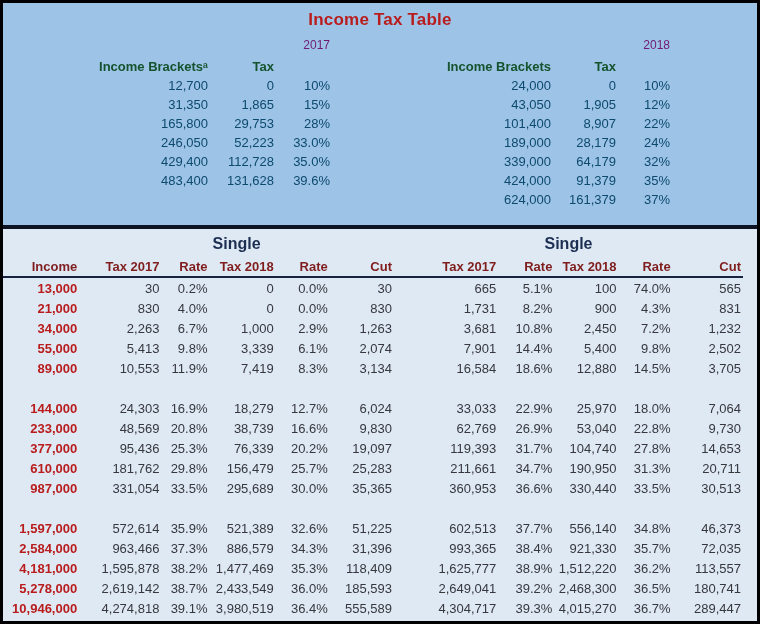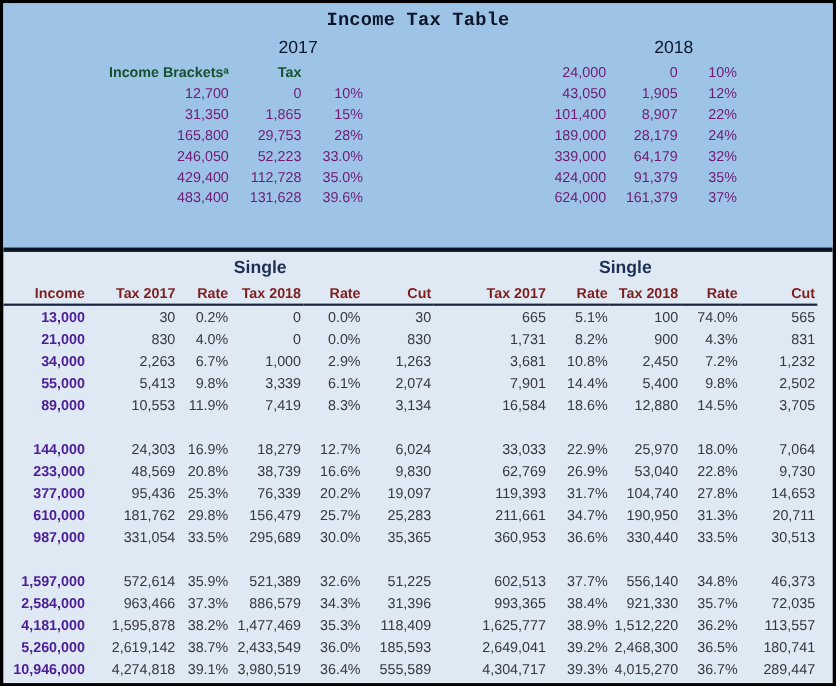--- a/index.html
+++ b/index.html
@@ -5,46 +5,46 @@
   html,body{margin:0;padding:0;background:#fff;}
   .frame{
     width:760px;height:624px;box-sizing:border-box;
     border:3px solid #000;background:#dee9f4;
     font-family:"Liberation Sans","DejaVu Sans",sans-serif;
     color:#37373e;overflow:hidden;
   }
   
   .top-section{background:#9dc3e6;height:222px;box-sizing:border-box;padding-top:7px;}
   .page-title{
-    text-align:center;font-size:17px;font-weight:bold;color:#0f172a;
-    letter-spacing:.2px;margin-bottom:2px;font-family:Liberation Mono, monospace;
+    text-align:center;font-size:17px;font-weight:bold;color:#b91c1c;
+    letter-spacing:.2px;margin-bottom:2px;
   }
   .top-tables{display:flex;}
   .top-half{width:50%;}
   table{border-collapse:collapse;table-layout:fixed;}
   td,th{padding:0 2px;white-space:nowrap;overflow:hidden;}
   .bracket-table{margin-left:0;}
   .bracket-table td,.bracket-table th{text-align:right;font-size:13px;height:19px;}
   .bracket-table .year-cell{
-    text-align:center;font-size:16px;font-weight:normal;color:#0f172a;height:25px;
+    text-align:right;font-size:12px;font-weight:normal;color:#701a75;height:25px;
   }
   .bracket-table th{font-weight:bold;color:#14532d;}
-  .bracket-table td{color:#701a75;}
+  .bracket-table td{color:#0c4a6e;}
   
   .section-separator{height:4px;background:#0c1322;}
   
   .bottom-section{padding-top:3px;}
   .compare-table{width:740px;}
   .compare-table th{color:#7f1d1d;font-weight:bold;text-align:right;font-size:13px;}
   .group-row th{font-size:16px;height:24px;text-align:center;color:#1c2e52;}
   .colhead-row th{height:20px;border-bottom:2px solid #18243f;}
   .compare-table td{
     text-align:right;font-size:13px;height:20px;color:#37373e;
   }
-  .compare-table td:first-child{font-weight:bold;color:#4c1d95;margin-left:45px;}
+  .compare-table td:first-child{font-weight:bold;color:#b91c1c;margin-left:45px;}
   .compare-table tr[data-name="spacer-row"] td{font-weight:normal;}
 </style>
 </head>
 <body>
 
 <div class="frame" data-name="income-tax-table-panel">
 
   <div class="top-section" data-name="bracket-section">
     <div class="page-title" data-name="page-title">Income Tax Table</div>
     <div class="top-tables" data-name="bracket-tables">
@@ -106,20 +106,25 @@
         <table class="bracket-table" data-name="bracket-table-2018">
           <colgroup>
               <col style="width:173px">
               <col style="width:65px">
               <col style="width:54px">
             </colgroup>
           <tbody>
               <tr data-name="year-row">
             <td data-name="spacer-cell"></td>
             <td class="year-cell" colspan="2" data-name="year-label-2018">2018</td>
+          </tr>
+          <tr data-name="bracket-header-row">
+            <th data-name="income-brackets-header">Income Brackets</th>
+            <th data-name="tax-header">Tax</th>
+            <th data-name="rate-header-blank"></th>
           </tr>
           </tbody>
             <tbody>
               <tr data-name="table-row">
                 <td data-name="cell">24,000</td>
                 <td data-name="cell">0</td>
                 <td data-name="cell">10%</td>
               </tr>
               <tr data-name="table-row">
                 <td data-name="cell">43,050</td>
@@ -365,21 +370,21 @@
             <td data-name="cell">1,477,469</td>
             <td data-name="cell">35.3%</td>
             <td data-name="cell">118,409</td>
             <td data-name="cell">1,625,777</td>
             <td data-name="cell">38.9%</td>
             <td data-name="cell">1,512,220</td>
             <td data-name="cell">36.2%</td>
             <td data-name="cell">113,557</td>
           </tr>
           <tr data-name="table-row">
-            <td data-name="cell">5,260,000</td>
+            <td data-name="cell">5,278,000</td>
             <td data-name="cell">2,619,142</td>
             <td data-name="cell">38.7%</td>
             <td data-name="cell">2,433,549</td>
             <td data-name="cell">36.0%</td>
             <td data-name="cell">185,593</td>
             <td data-name="cell">2,649,041</td>
             <td data-name="cell">39.2%</td>
             <td data-name="cell">2,468,300</td>
             <td data-name="cell">36.5%</td>
             <td data-name="cell">180,741</td>

